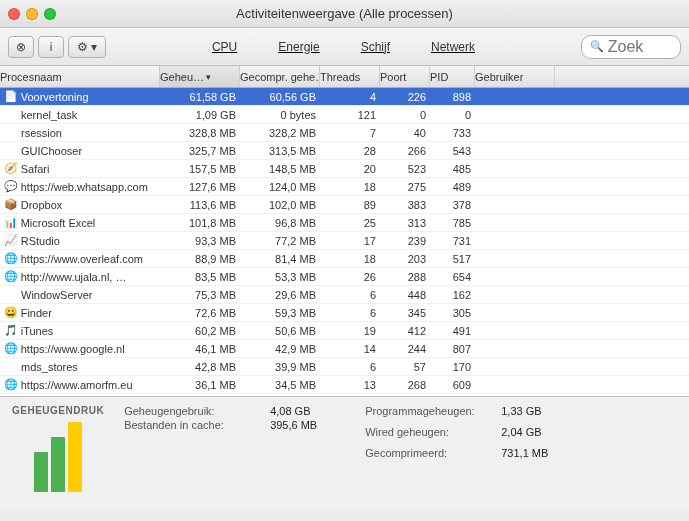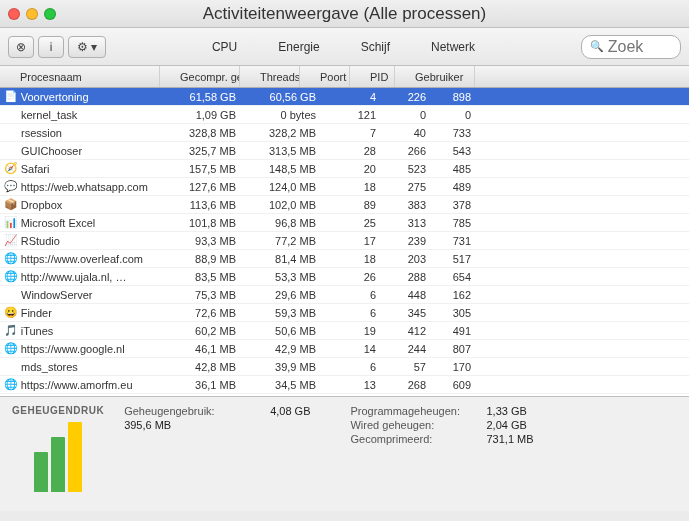--- a/index.html
+++ b/index.html
@@ -32,21 +32,21 @@
     .titlebar-btn {
       width: 12px;
       height: 12px;
       border-radius: 50%;
       border: 1px solid rgba(0,0,0,0.2);
     }
     .btn-close { background: #ff5f57; }
     .btn-min { background: #ffbd2e; }
     .btn-max { background: #28c840; }
     .titlebar-title {
-      font-size: 17px;
+      font-size: 13px;
       color: #333;
       font-weight: 500;
     }
 
     
     .toolbar {
       background: linear-gradient(to bottom, #f5f5f5, #e8e8e8);
       height: 38px;
       display: flex;
       align-items: center;
@@ -76,20 +76,21 @@
       width: 38px;
     }
 
     
     .tabbar {
       display: flex;
       align-items: flex-start;
       flex: 1;
       justify-content: center;
       gap: 9px;
+      text-decoration: underline;
     }
     .tab {
       padding: 4px 16px;
       border-radius: 5px;
       font-size: 12px;
       cursor: pointer;
       color: #333;
       font-weight: 400;
     }
     .tab.active {
@@ -123,21 +124,21 @@
     .table-header {
       background: linear-gradient(to bottom, #f5f5f5, #e0e0e0);
       display: flex;
       border-bottom: 1px solid #b0b0b0;
       height: 22px;
       align-items: center;
     }
     .col-header {
       font-size: 11px;
       color: #333;
-      padding: 0 20px;
+      padding: 0 0;
       border-right: 1px solid #d0d0d0;
       height: 100%;
       display: flex;
       align-items: center;
       cursor: pointer;
       white-space: nowrap;
       overflow: hidden;
     }
     .col-header.sorted {
       background: linear-gradient(to bottom, #e8e8e8, #d5d5d5);
@@ -235,22 +236,22 @@
     }
     .mem-stat-value {
       font-size: 11px;
       color: #222;
       font-weight: 500;
     }
 
     .mem-right-stats {
       display: flex;
       flex-direction: column;
-      gap: 2px;
-      margin-left: 20px;
+      gap: 9px;
+      margin-left: 28px;
     }
     .mem-right-row {
       display: flex;
       align-items: center;
       gap: 6px;
     }
     .mem-right-label {
       font-size: 11px;
       color: #555;
       width: 130px;
@@ -286,20 +287,21 @@
     <div class="tab">Netwerk</div>
   </div>
   <div class="search-box">
     <span style="color:#999;font-size:11px;">🔍</span>
     <input type="text" placeholder="Zoek" style="">
   </div>
 </div>
 
 <div class="table-header">
   <div class="col-header c-name">Procesnaam</div>
+  <div class="col-header c-geheu sorted">Geheu… <span class="sort-arrow">▾</span></div>
   <div class="col-header c-comp">Gecompr. gehe…</div>
   <div class="col-header c-threads">Threads</div>
   <div class="col-header c-poort">Poort</div>
   <div class="col-header c-pid">PID</div>
   <div class="col-header c-user">Gebruiker</div>
 </div>
 
 <div class="table-scroll" id="table-body">
 <div class="table-row selected">
     <div class="cell c-name">
@@ -519,20 +521,21 @@
         <div class="mem-bar" style="height: 55px; background: rgb(76, 175, 80);"></div>
         <div class="mem-bar" style="height: 70px; background: rgb(255, 204, 0);"></div>
       </div>
   </div>
   <div class="mem-stats" id="mem-stats">
       <div class="mem-stat-row">
     <span class="mem-stat-label">Geheugengebruik:</span>
     <span class="mem-stat-value">4,08 GB</span>
   </div>
       <div class="mem-stat-row">
+    <span class="mem-stat-label">Bestanden in cache:</span>
     <span class="mem-stat-value">395,6 MB</span>
   </div>
     </div>
   <div class="mem-right-stats" id="mem-right-stats">
   <div class="mem-right-row">
     <span class="mem-right-label">Programmageheugen:</span>
     <span class="mem-right-value">1,33 GB</span>
   </div>
       <div class="mem-right-row">
     <span class="mem-right-label">Wired geheugen:</span>

